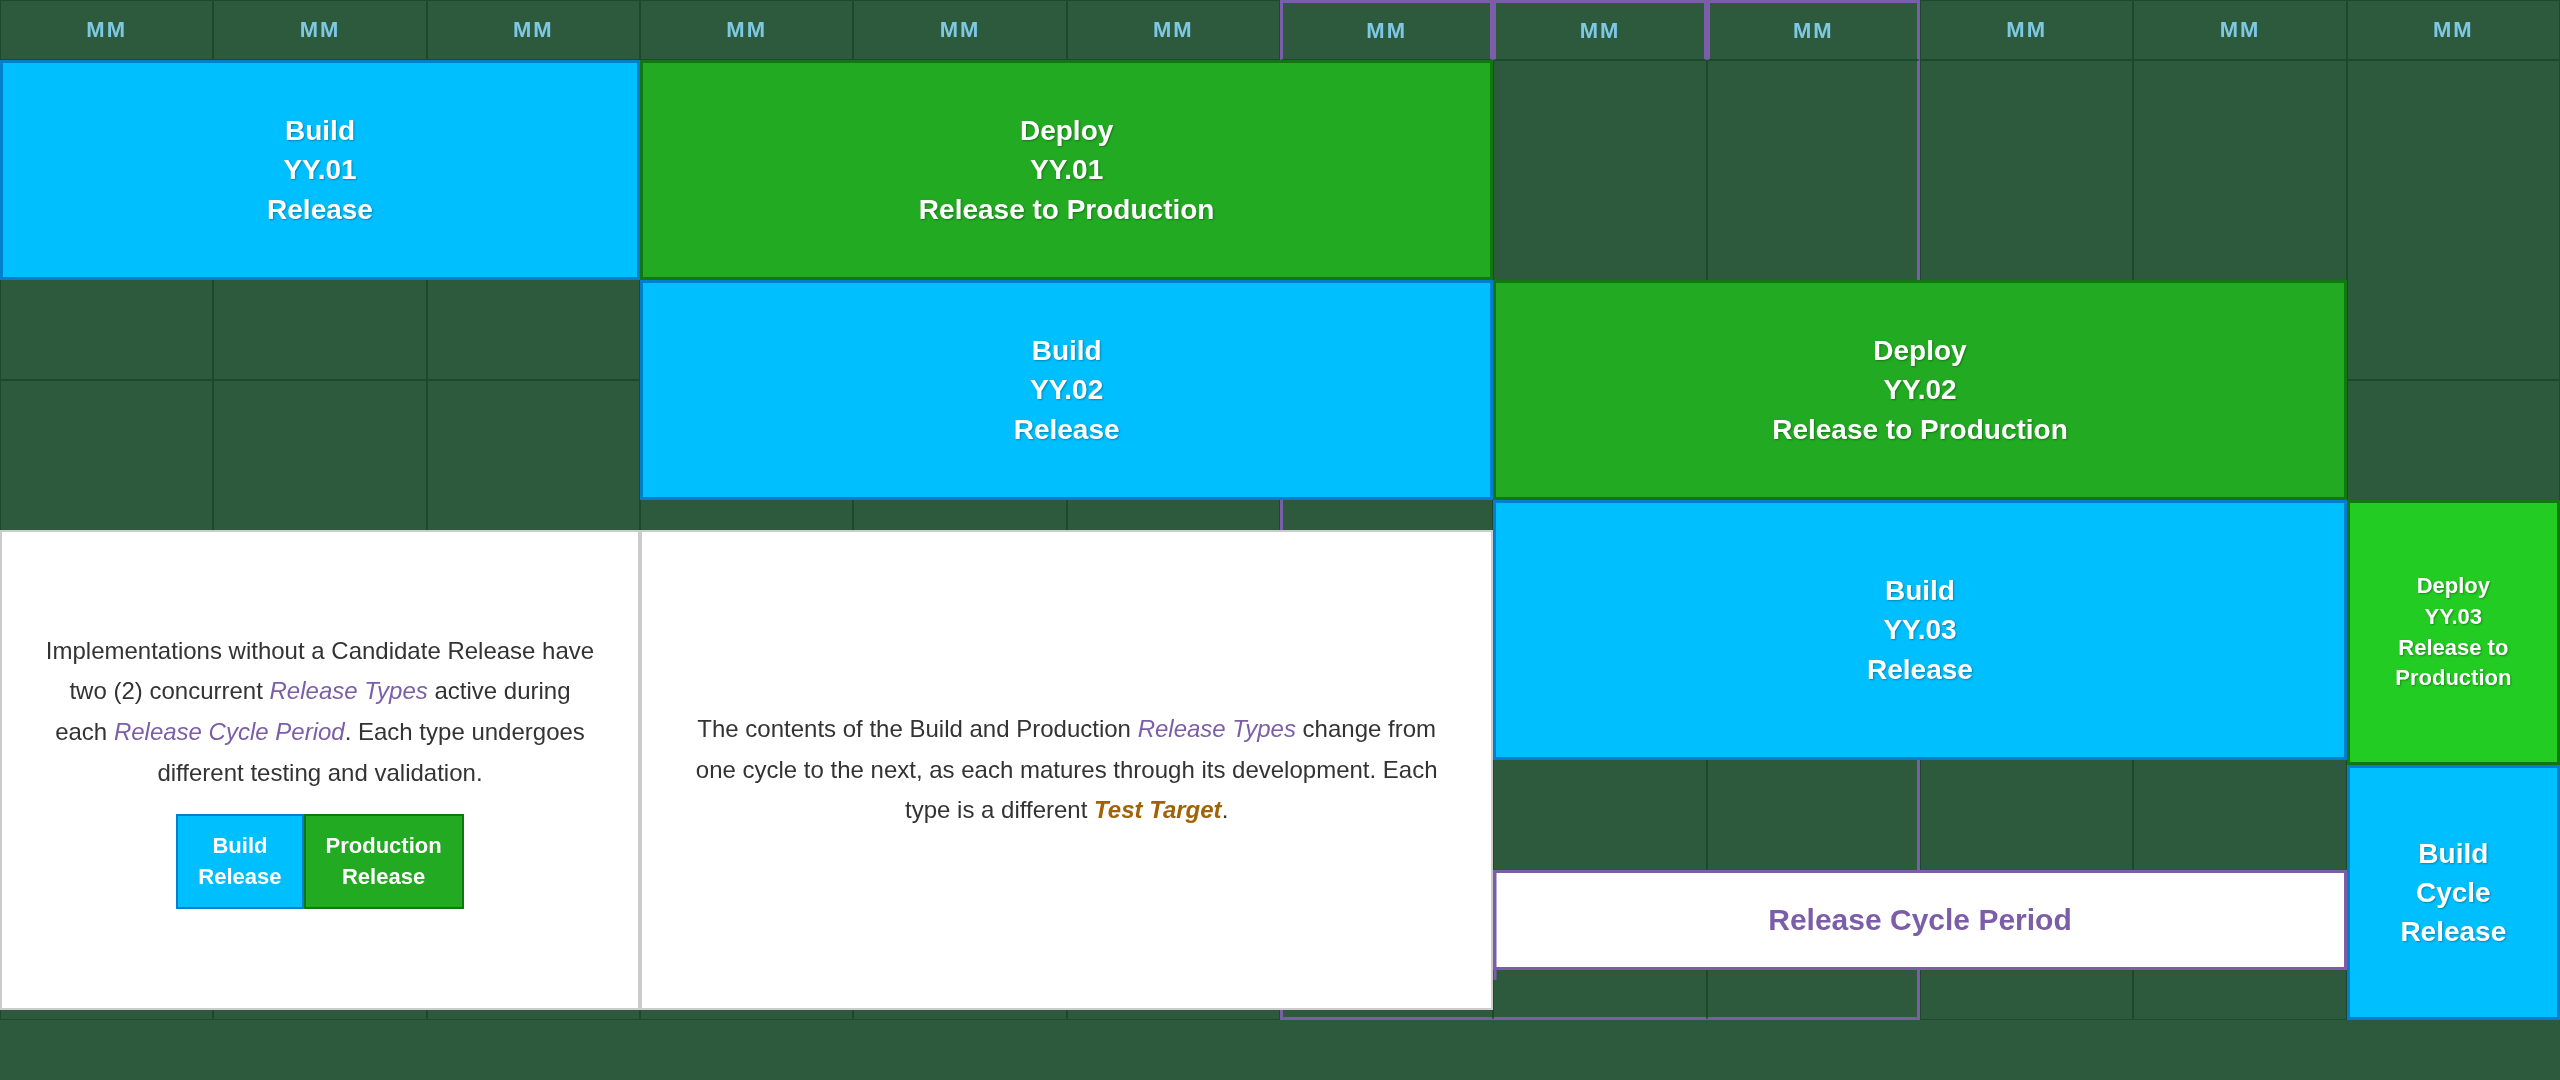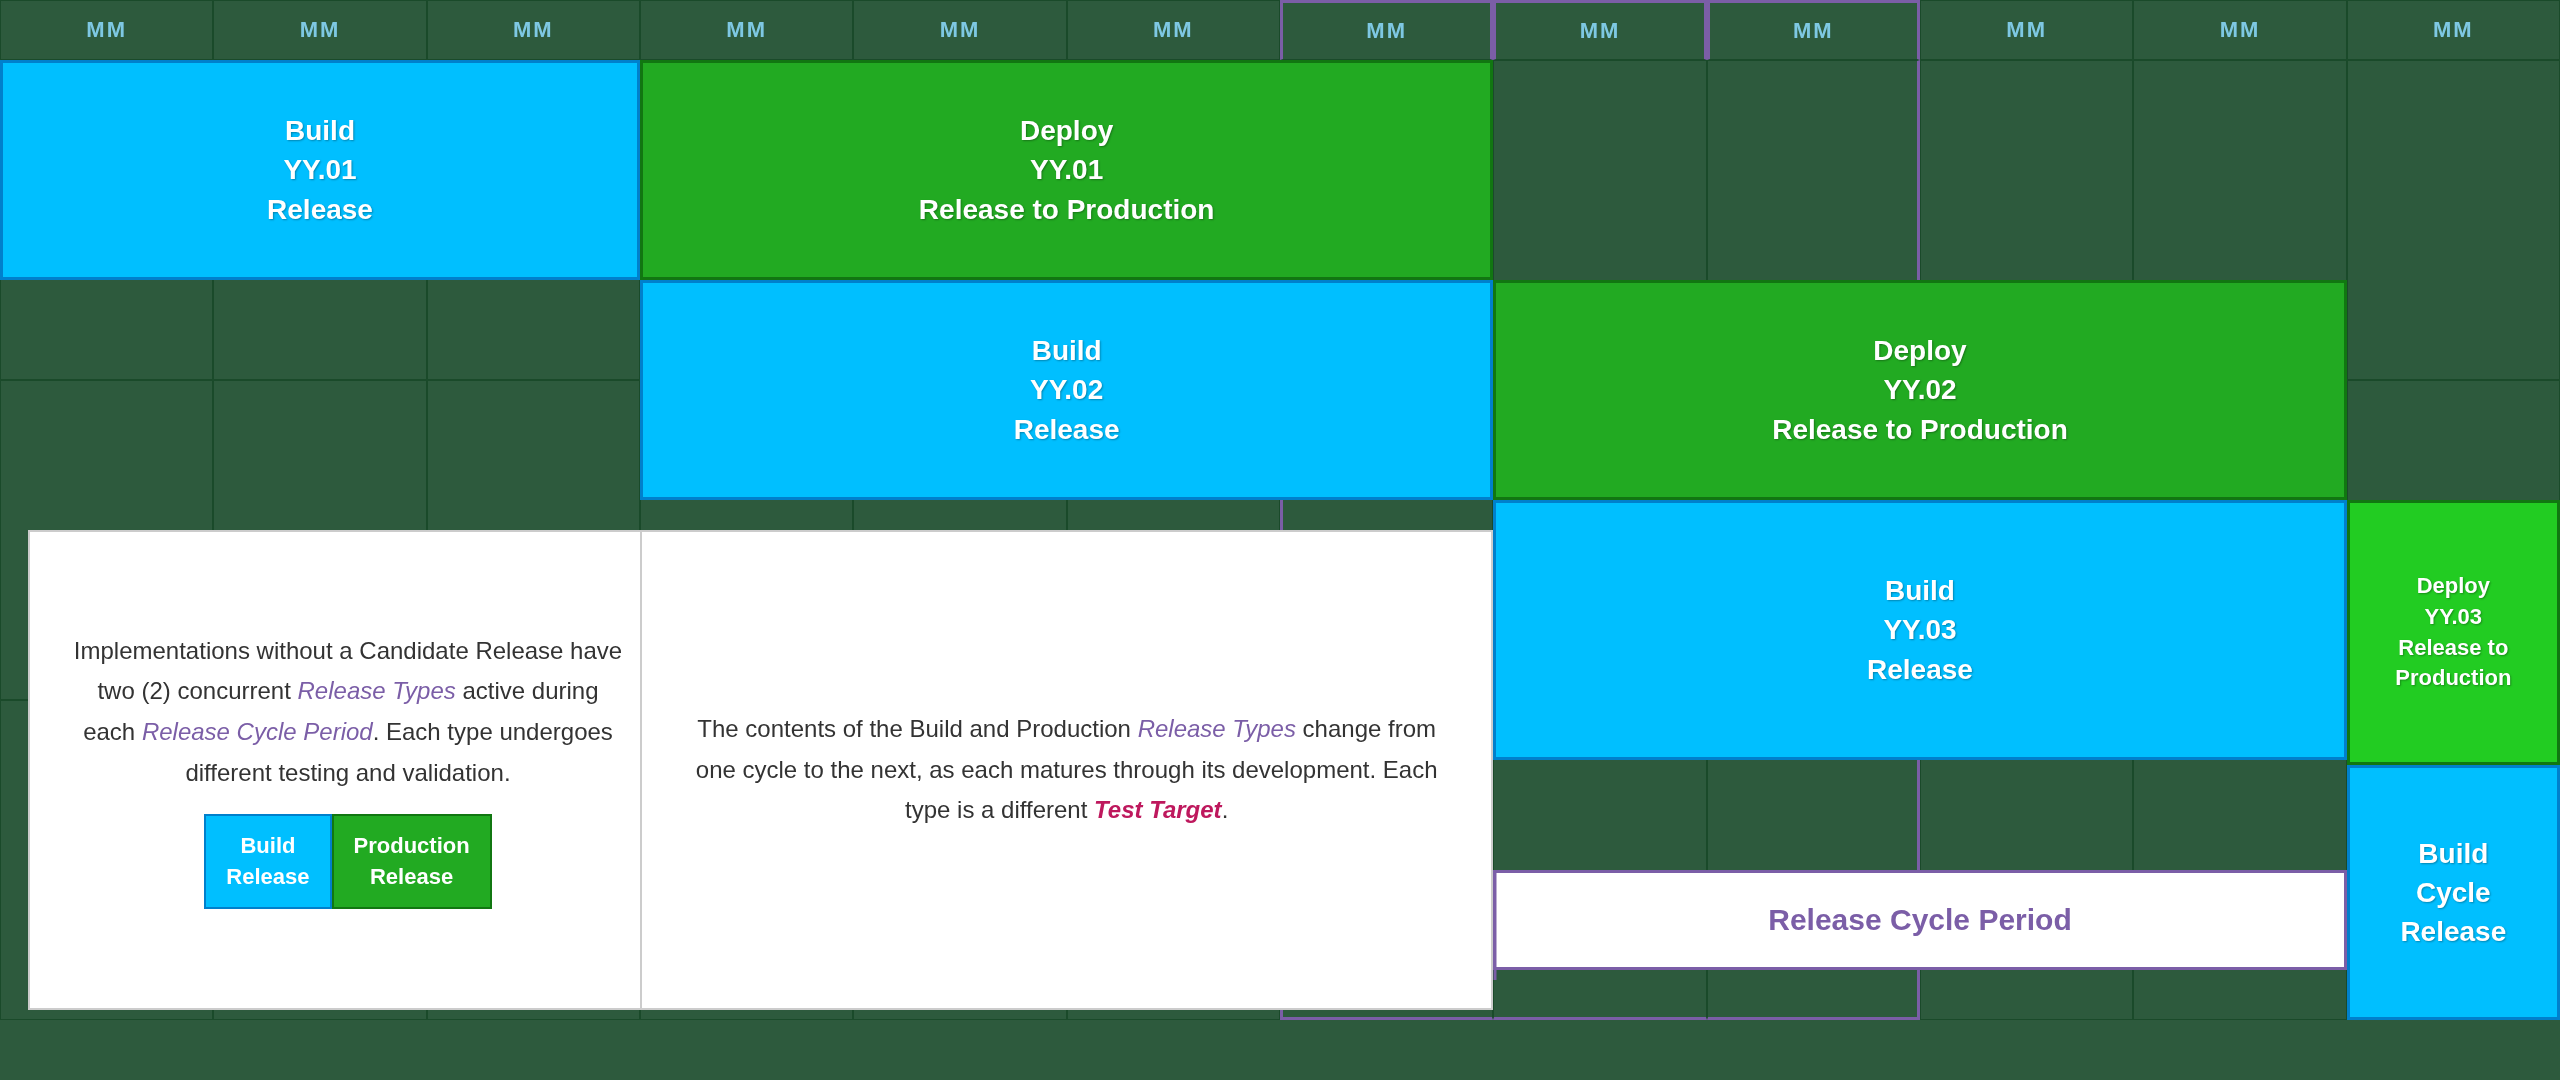--- a/index.html
+++ b/index.html
@@ -51,21 +51,21 @@
     }
 
     .legend-text em {
       font-style: italic;
       color: #7b5ea7;
     }
 
     .legend-text strong em {
       font-style: italic;
       font-weight: bold;
-      color: #be185d;
+      color: #a16207;
     }
 
     
     .badge-row {
       display: flex;
       align-items: stretch;
       margin-top: 20px;
       gap: 0;
       align-self: center;
       justify-content: center;
@@ -240,21 +240,21 @@
   </div>
 
   <div class="abs-block" style="left:calc(2560px/12*11); top:765px; width:calc(2560px/12*1); height:255px; background:#00bfff; border:3px solid #0080cc;">
     <div class="block-text">
       <div>Build</div>
       <div>Cycle</div>
       <div>Release</div>
     </div>
   </div>
 
-  <div class="abs-block" style="left:0; top:530px; width:calc(2560px/12*3); height:480px; background:white; border:2px solid #cccccc; padding:30px 40px; justify-content:center; align-items:flex-start; flex-direction:column;margin-left:28px;">
+  <div class="abs-block" style="left:0; top:530px; width:calc(2560px/12*3); height:480px; background:white; border:2px solid #cccccc; padding:30px 40px; justify-content:center; align-items:flex-start; flex-direction:column;">
     <div class="legend-text" style="text-align:center; font-size:24px; line-height:1.7;">
       Implementations without a Candidate Release have two (2) concurrent <em>Release Types</em> active during each <em>Release Cycle Period</em>.  Each type undergoes different testing and validation.
     </div>
     <div class="badge-row">
       <div class="badge badge-cyan">
         <div>Build</div>
         <div>Release</div>
       </div>
       <div class="badge badge-green">
         <div>Production</div>

